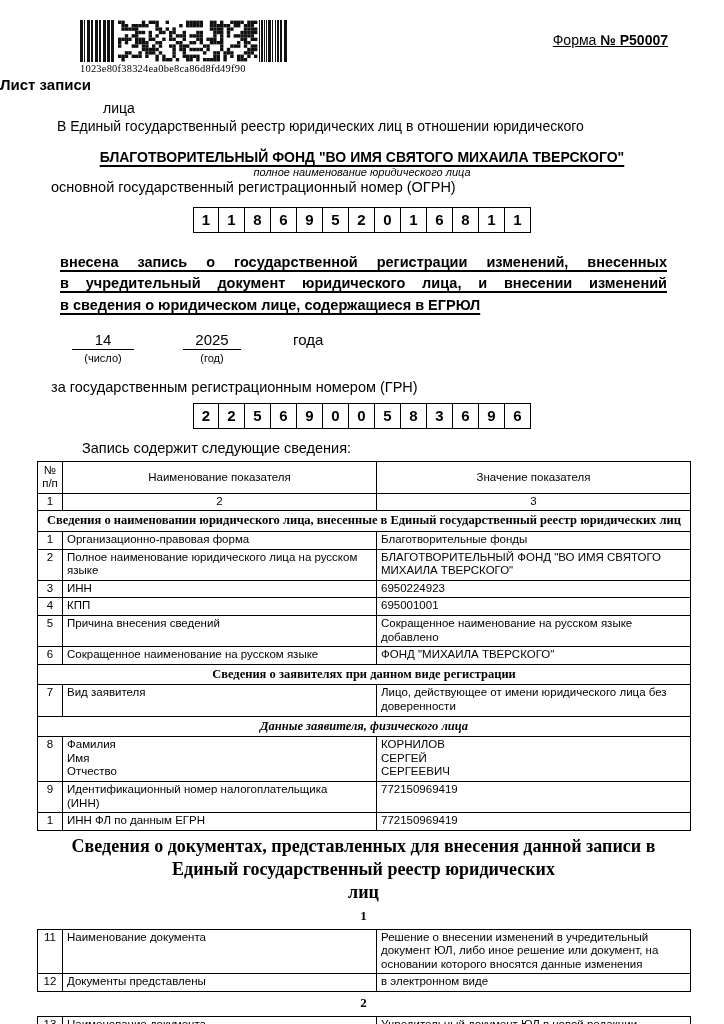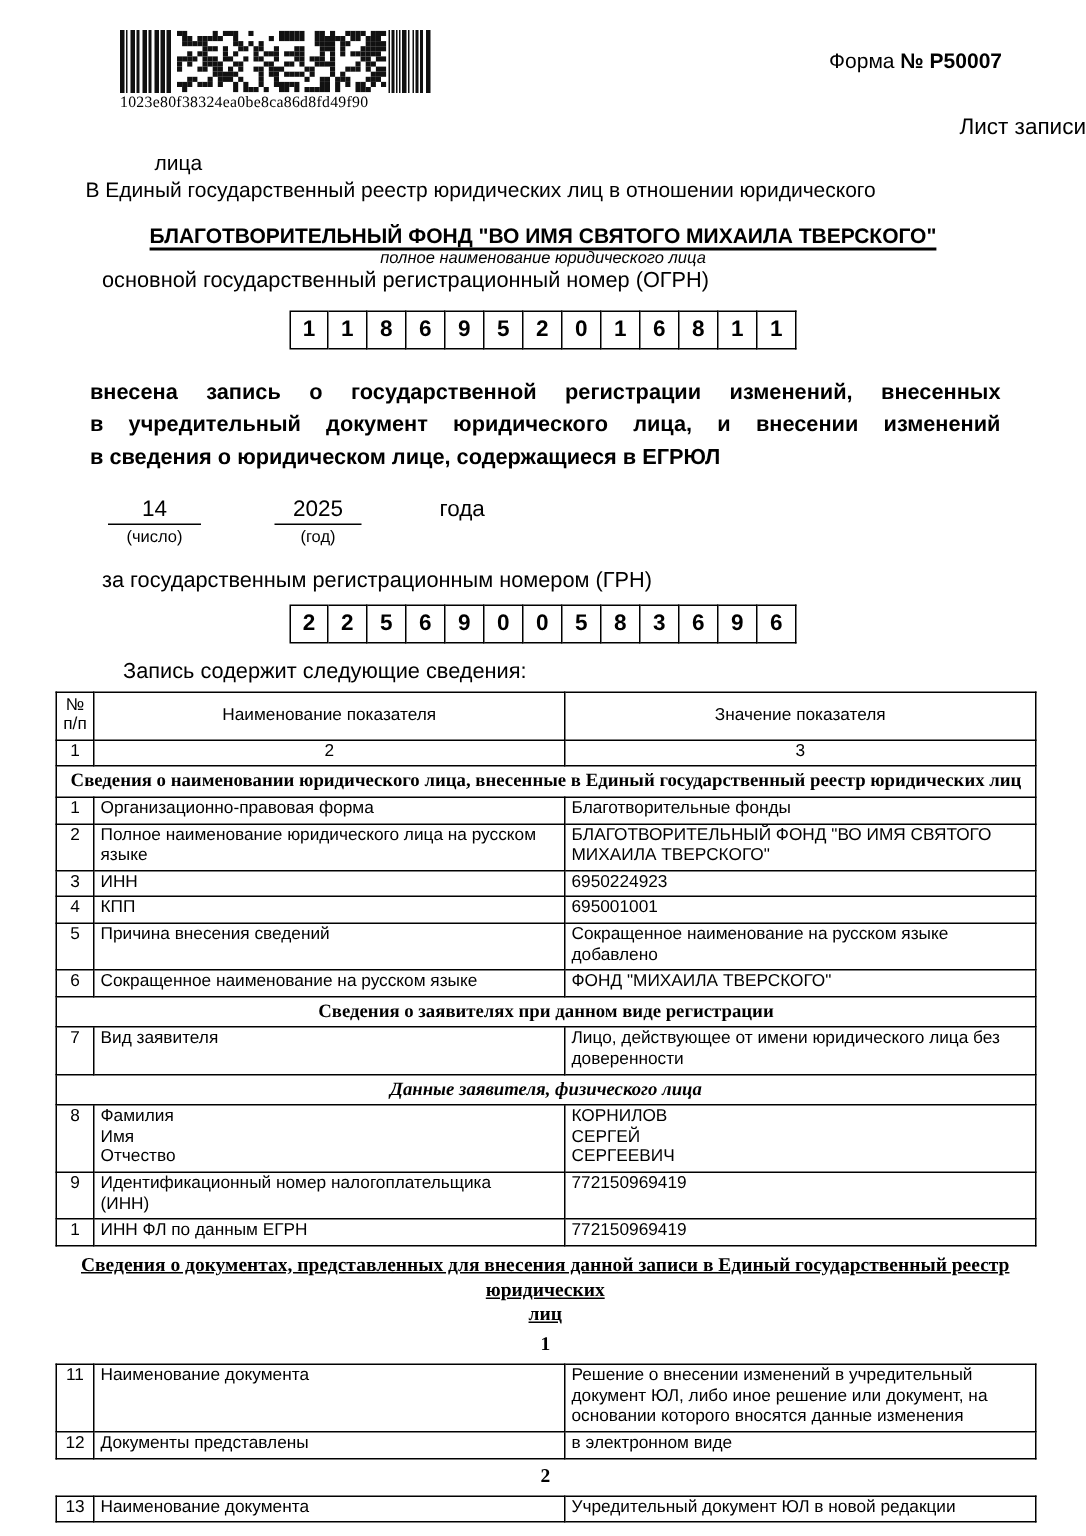--- a/index.html
+++ b/index.html
@@ -5,45 +5,45 @@
   * { margin:0; padding:0; box-sizing:border-box; }
   html,body { background:#888; }
   .page {
     position:relative; width:724px; height:1024px; margin:0 auto;
     background:#ffffff; color:#000; overflow:hidden;
     font-family:"Liberation Sans", sans-serif;
   }
   .topbar { display:flex; justify-content:space-between; align-items:flex-start; padding:20px 56px 0 80px; }
   .barcode-block svg { display:block; }
   .barcode-code { font-family:"Liberation Serif", serif; font-size:10.5px; margin-top:1px; letter-spacing:.2px; }
-  .form-number { font-size:14px; padding-top:12px; white-space:nowrap; }
+  .form-number { font-size:14px; padding-top:12px; white-space:nowrap;text-decoration:underline; }
   .form-number b { font-weight:bold; }
 
-  .doc-title { text-align:right; font-weight:normal; font-size:15px; line-height:1.25; margin-top:2px; }
+  .doc-title { text-align:left; font-weight:bold; font-size:15px; line-height:1.25; margin-top:2px; }
 
   .intro { margin:5px 57px 0; font-size:14px; line-height:1.28; }
   .intro div:first-child { text-indent:46px; }
   .jlines div:not(:last-child) { text-align-last:justify; }
 
   .company { margin:13px 28px 0; text-align:center; font-weight:bold; font-size:14px;
              text-decoration:underline; text-decoration-thickness:1.5px; text-underline-offset:3px; }
   .caption { text-align:center; font-style:italic; font-size:11px; margin-top:1px; }
 
-  .label-line { margin:1px 68px 0; font-size:14.5px; }
+  .label-line { margin:1px 51px 0; font-size:14.5px; }
   .mt15 { margin-top:15px; }
 
   .digit-row { display:flex; justify-content:center; margin-top:12px; }
   .digit-row.grn { margin-top:8px; }
   .digit-box { width:26px; height:26px; border:1.5px solid #000; border-left:none;
                display:flex; align-items:center; justify-content:center;
                font-size:15px; font-weight:bold; }
   .digit-box:first-child { border-left:1.5px solid #000; }
 
   .statement { margin:19px 57px 0 60px; font-size:14.5px; font-weight:bold; line-height:1.5; }
-  .statement div { text-decoration-thickness:1.5px; text-underline-offset:2.5px; }
+  .statement div { text-decoration:underline; text-decoration-thickness:1.5px; text-underline-offset:2.5px; }
 
   .date-row { display:flex; align-items:flex-start; margin:14px 0 0 72px;gap:40px; }
   .date-field { text-align:center; margin-right:9px; }
   .dval { font-size:15px; border-bottom:1.4px solid #000; padding:0 6px 1px; }
   .f-day .dval { min-width:62px; } .f-month .dval { min-width:100px; } .f-year .dval { min-width:58px; }
   .dlab { font-size:11px; padding-top:2px; white-space:nowrap; }
   .date-suffix { font-size:15px; margin-left:3px; padding-top:0; }
 
   .table-intro { margin:11px 0 0 82px; font-size:14.5px; }
 
@@ -52,22 +52,22 @@
   table.rec td { border:1.3px solid #000; padding:1px 4px 2px; vertical-align:top; }
   table.rec col.w-num { width:25px; } table.rec col.w-name { width:314px; } table.rec col.w-value { width:314px; }
   tr.head td { text-align:center; vertical-align:middle; height:32px; padding:1px 2px; }
   tr.nums td { text-align:center; }
   tr.section td, tr.subsection td { font-family:"Liberation Serif", serif; font-weight:bold;
       font-size:12.5px; text-align:center; padding:2px 4px 3px; }
   tr.subsection td { font-style:italic;margin-top:48px; }
   td.center { text-align:center; }
   td.pre { white-space:pre-line; }
 
-  .docs-title { font-family:"Liberation Serif", serif; font-weight:bold; font-size:13px;
-                text-align:center; width:653px; margin:4px 0 0 37px; white-space:pre-line; line-height:1.3;text-decoration:underline; }
+  .docs-title { font-family:"Liberation Serif", serif; font-weight:bold; font-size:18px;
+                text-align:center; width:653px; margin:4px 0 0 37px; white-space:pre-line; line-height:1.3; }
   .group-number { font-family:"Liberation Serif", serif; font-weight:bold; font-size:13px;
                   text-align:center; width:653px; margin:3px 0 2px 37px; }
 </style>
 </head>
 <body>
 
 <div class="page">
 
   <div class="topbar">
     <div class="barcode-block">

